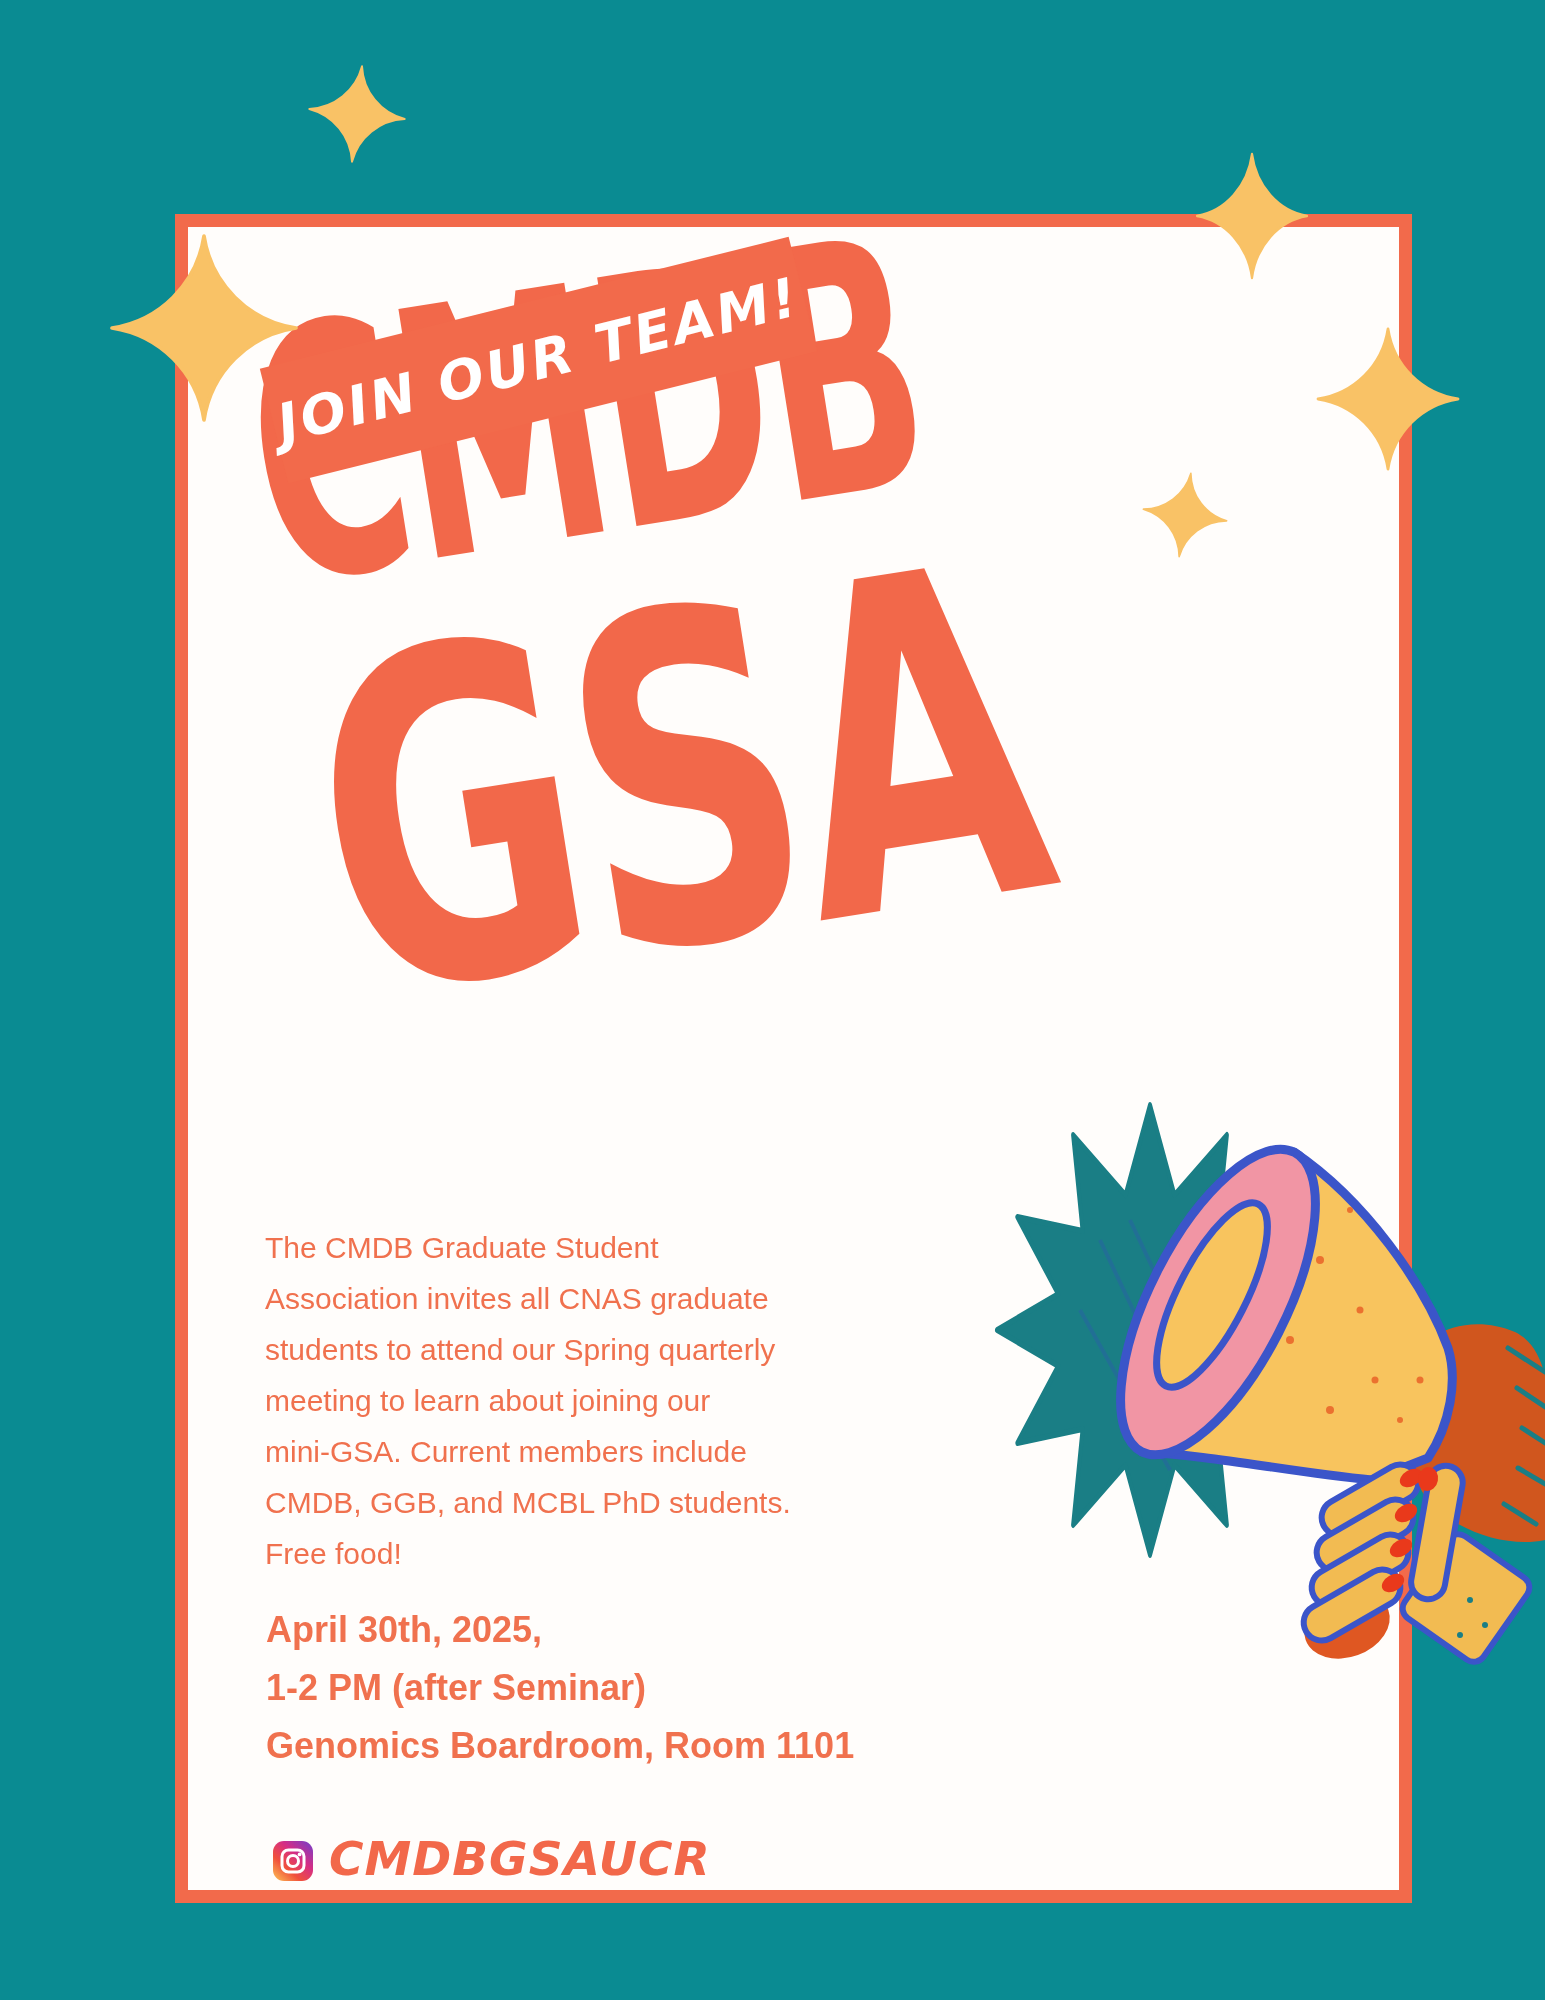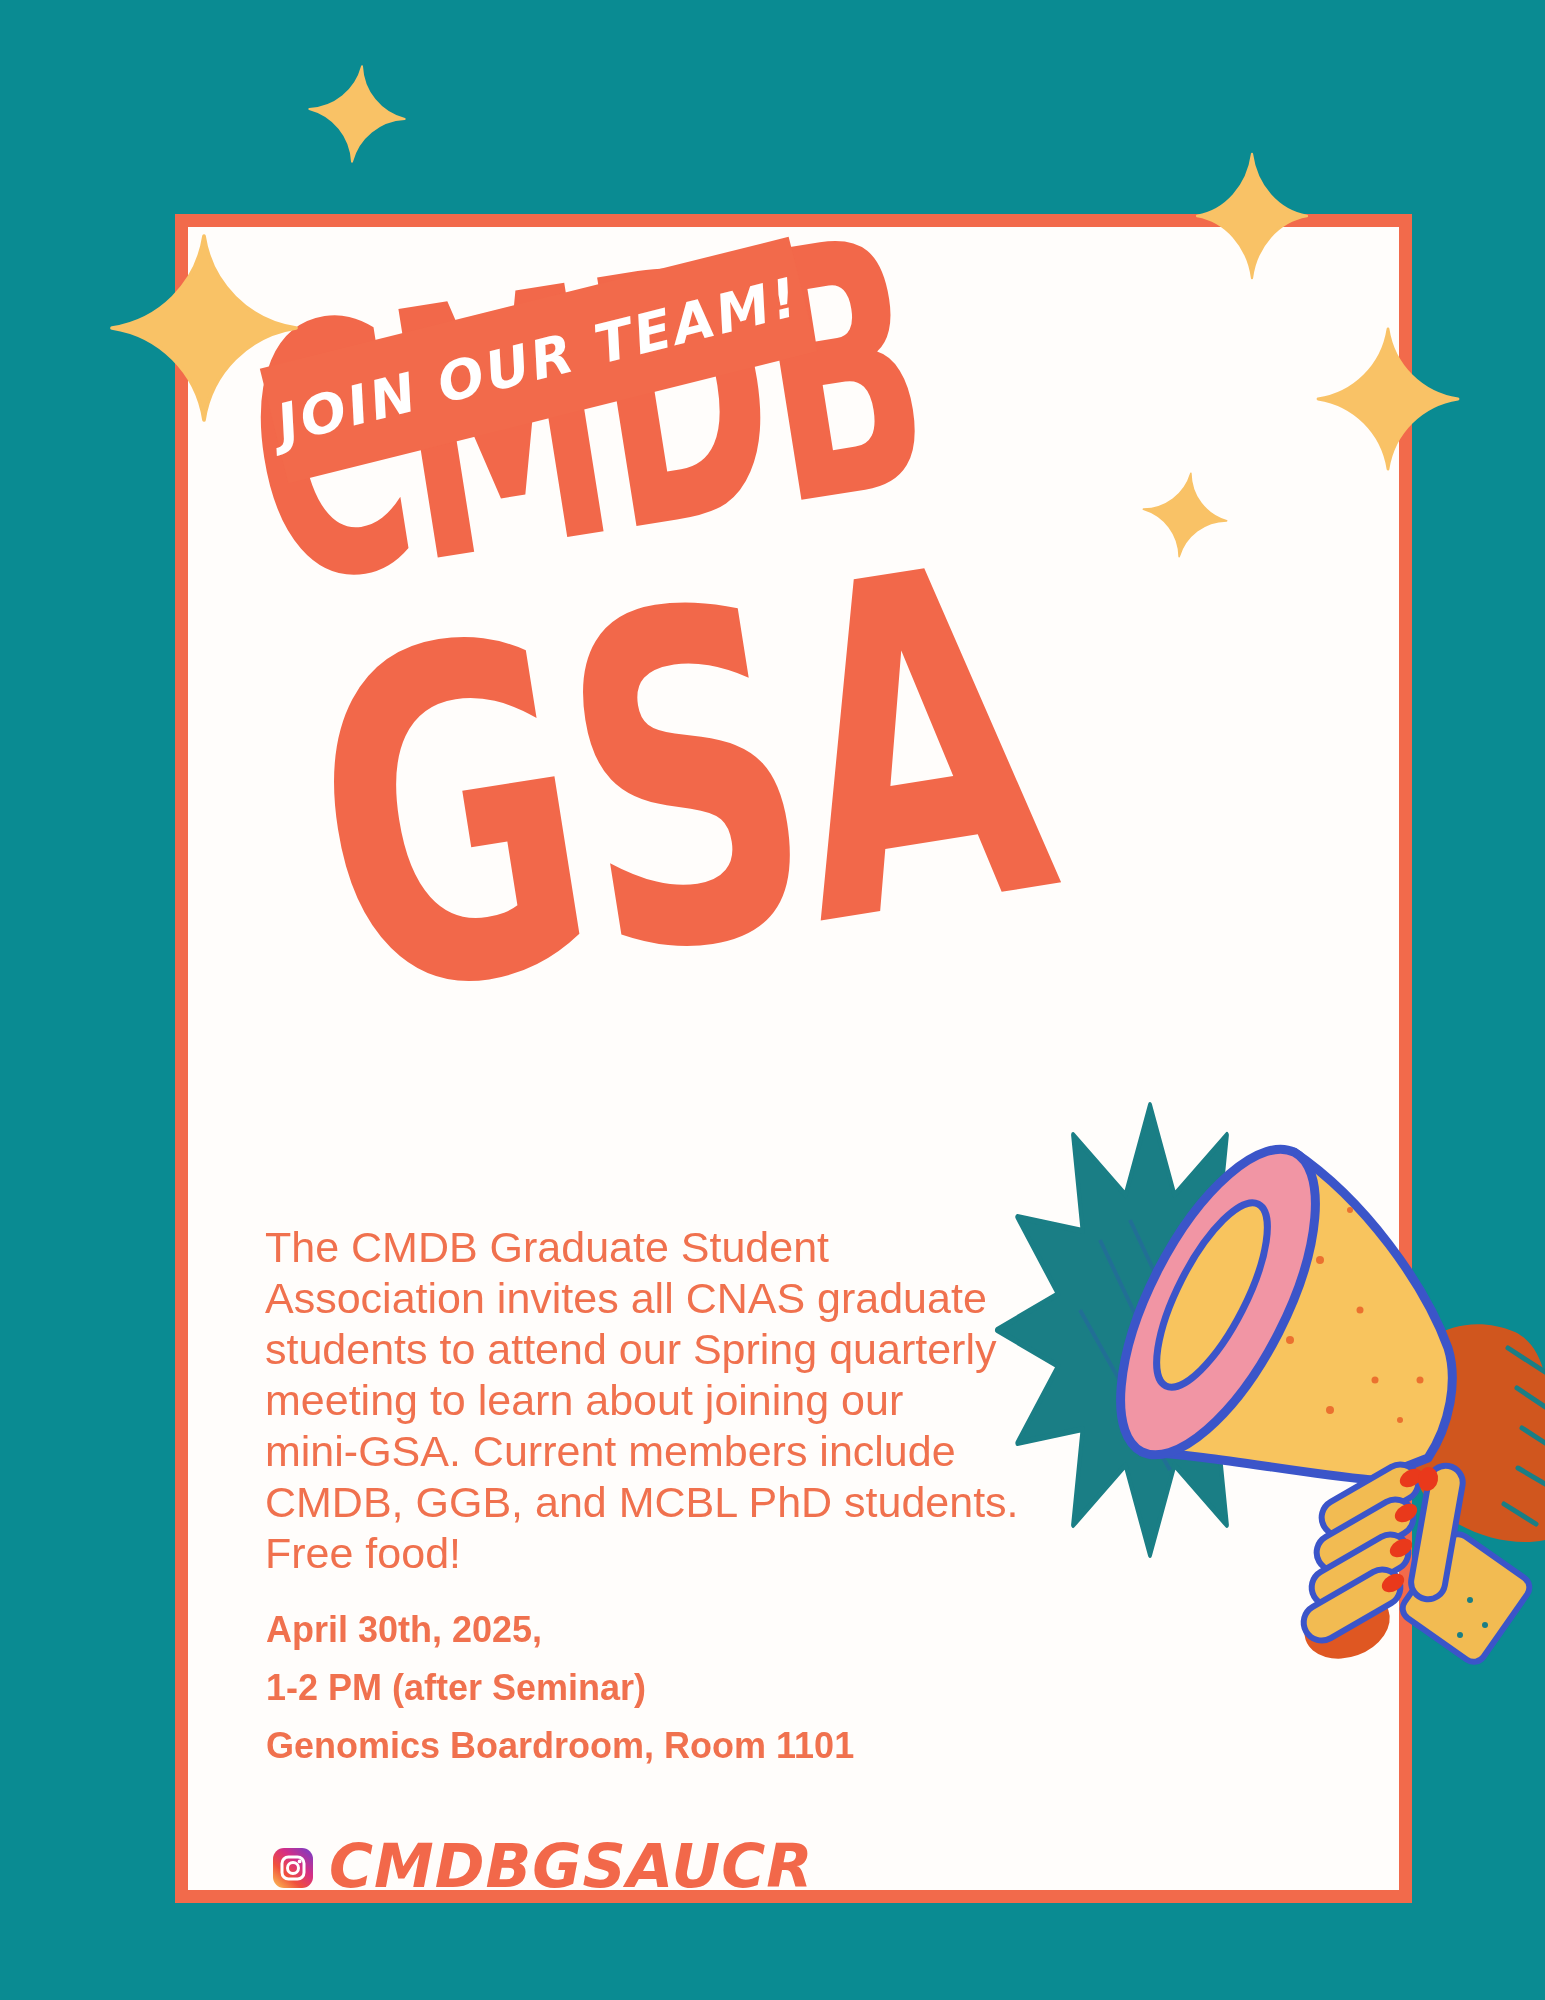--- a/index.html
+++ b/index.html
@@ -33,35 +33,35 @@
     left:228px;top:295px;font-size:345px;letter-spacing:-8px;
     transform:rotate(-9deg) scaleX(0.60);
   }
   .title-gsa{
     left:288px;top:615px;font-size:455px;letter-spacing:-10px;
     transform:rotate(-9deg) scaleX(0.70);
   }
   .body-par{
     position:absolute;left:265px;top:1222px;width:780px;
     color:#f0714e;font-family:"Liberation Sans",sans-serif;
-    font-size:43px;line-height:51px;white-space:pre-line;z-index:4;
+    font-size:30px;line-height:51px;white-space:pre-line;z-index:4;
   }
   .details{
     position:absolute;left:266px;top:1601px;width:900px;
     color:#f0714e;font-family:"Liberation Sans",sans-serif;
     font-weight:700;font-size:36px;line-height:58px;white-space:pre-line;z-index:4;
   }
   .social{
     position:absolute;left:272px;top:1831px;display:flex;align-items:center;z-index:4;
   }
   .ig-icon{width:42px;height:42px;display:block;}
   .handle{
     margin-left:15px;color:#f2684a;
     font-family:"DejaVu Sans",sans-serif;font-style:italic;font-weight:900;
-    font-size:60px;letter-spacing:1px;padding-bottom:4px;
+    font-size:47px;letter-spacing:1px;padding-bottom:4px;
   }
   .sparkles{position:absolute;left:0;top:0;z-index:5;pointer-events:none;}
   .megaphone{position:absolute;left:820px;top:1080px;width:725px;height:600px;z-index:6;pointer-events:none;}
 </style>
 </head>
 <body>
 
 <div class="card"></div>
 
 <div class="banner">

